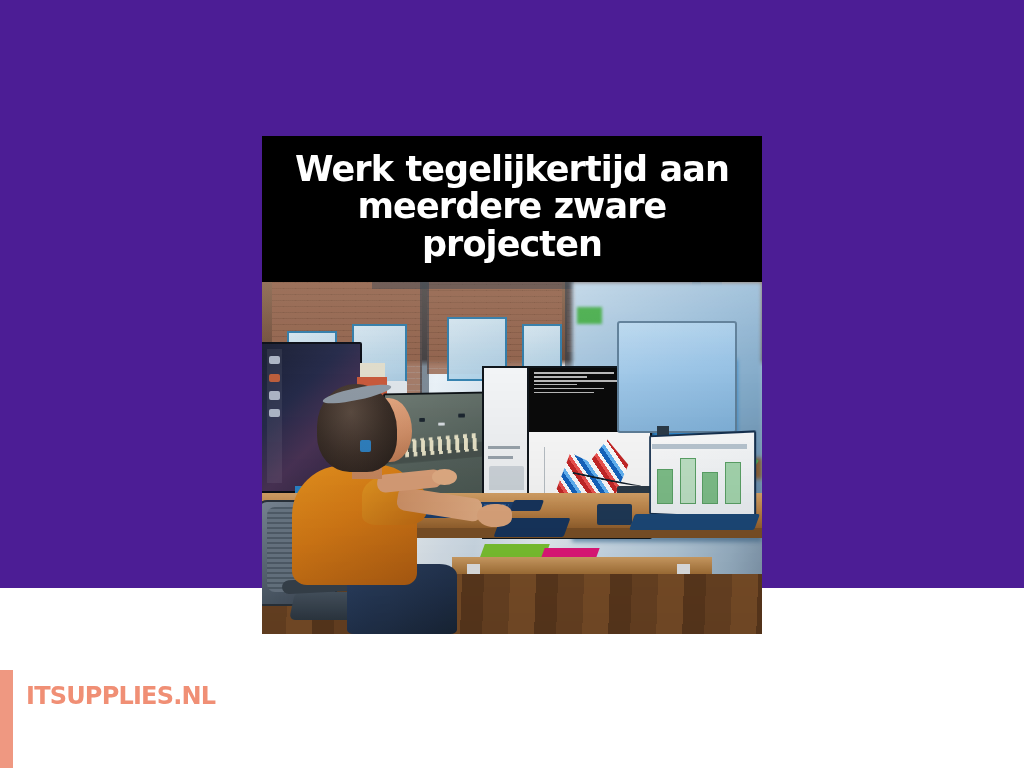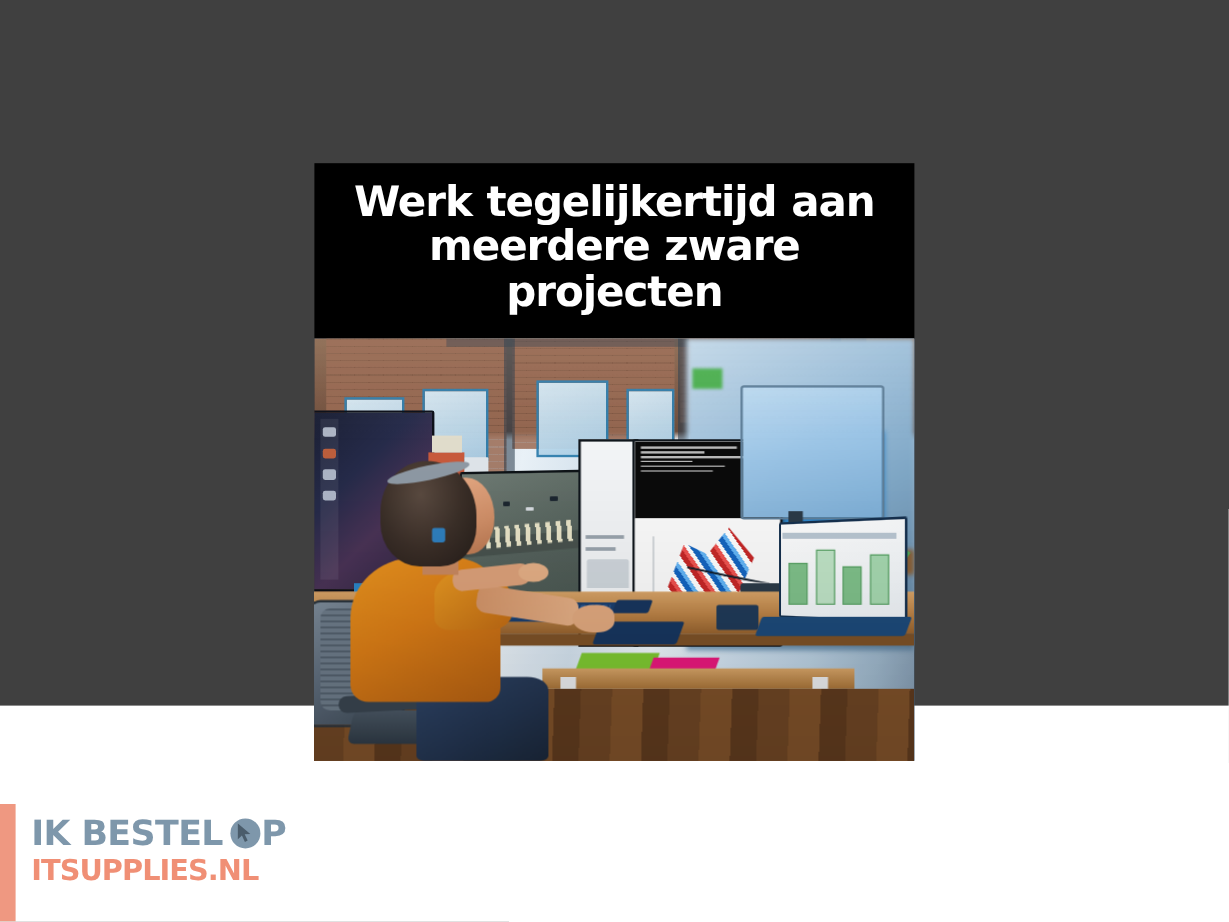--- a/index.html
+++ b/index.html
@@ -10,21 +10,21 @@
     height: 768px;
     background: #ffffff;
     font-family: "Liberation Sans", sans-serif;
     overflow: hidden;
   }
 
   .page {
     position: relative;
     width: 1024px;
     height: 588px;
-    background: #404040;
+    background: #4c1d95;
   }
 
   
   .promo-card {
     position: absolute;
     left: 262px;
     top: 136px;
     width: 500px;
     height: 498px;
   }
@@ -469,28 +469,17 @@
       <div class="headband"></div>
       <div class="earring"></div>
 
       <div class="photo-shade"></div>
     </div>
   </div>
 
   <div class="brand">
     <div class="brand-bar"></div>
     <div class="brand-text">
-      <div class="brand-line1">
-        <span class="word">IK</span>
-        <span>&nbsp;</span>
-        <span class="word">BESTEL</span>
-        <span class="cursor-o">
-          <svg width="13" height="16" viewBox="0 0 13 16" aria-hidden="true">
-            <path d="M0 0 L0 13.5 L3.6 10.2 L6.1 15.6 L8.4 14.4 L5.9 9.2 L10.6 9.0 Z" fill="#4a5c6b"></path>
-          </svg>
-        </span>
-        <span class="word">P</span>
-      </div>
       <div class="brand-line2">ITSUPPLIES.NL</div>
     </div>
   </div>
 
 </div>
 
 </body></html>

